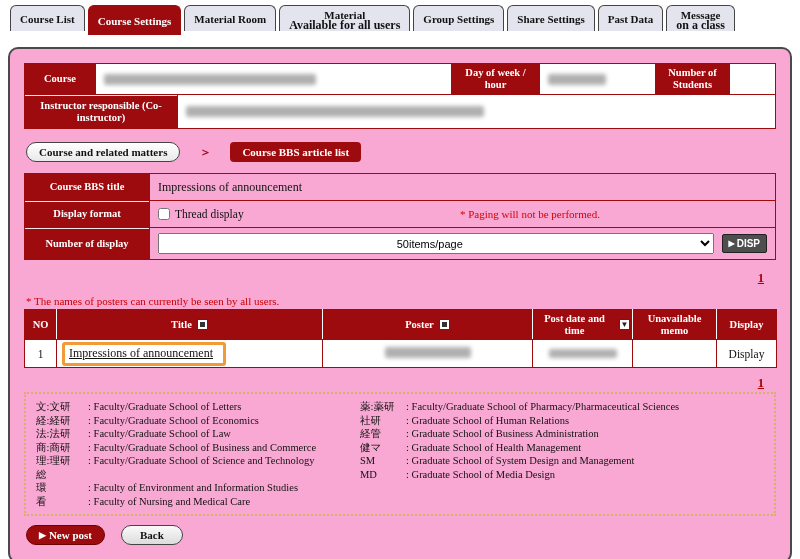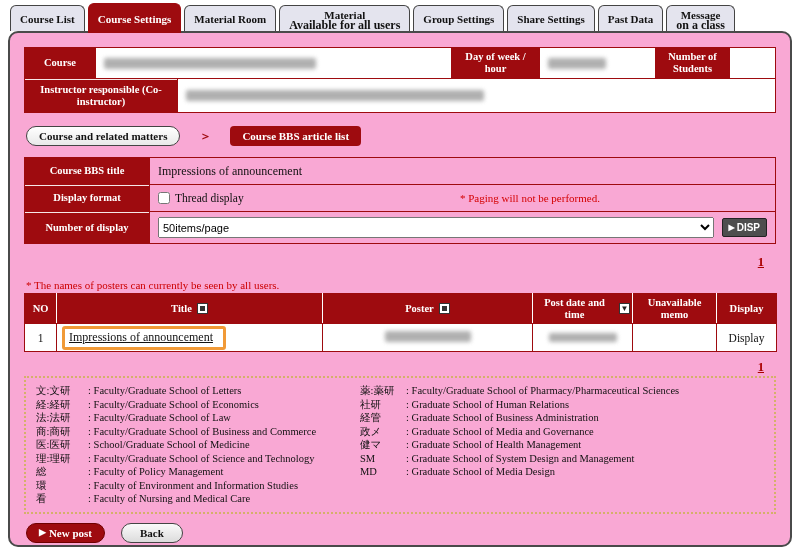--- a/index.html
+++ b/index.html
@@ -2,21 +2,21 @@
 <html><head>
 <meta charset="utf-8">
 <style>
   * { box-sizing: border-box; }
   html,body { margin:0; padding:0; }
   body {
     width:800px; height:559px; background:#fff; overflow:hidden;
     font-family:"Liberation Serif", serif; color:#111;
   }
   
-  .tabs { display:flex; align-items:flex-end; padding:5px 0 0 10px; height:31px; position:relative; z-index:3; }
+  .tabs { display:flex; padding:5px 0 0 10px; height:47px; position:relative; z-index:3; }
   .tab {
     background:#e4e4ee; border:1px solid #444; border-bottom:none;
     border-radius:6px 6px 0 0; margin-right:3px; padding:2px 9px; height:26px;
     display:flex; flex-direction:column; align-items:center; justify-content:center;
     font-weight:bold; font-size:11px; line-height:12px; text-align:center; cursor:pointer;
   }
   .tab .sub { font-size:12px; line-height:8px; font-weight:bold; }
   .tab.active { background:#9e0b0f; color:#fff; border-color:#9e0b0f; height:30px; margin-bottom:-2px; }
   
   .panel {
@@ -57,21 +57,21 @@
   .frm-lbl {
     flex:0 0 124px; background:#9e0b0f; color:#fff; font-weight:bold; font-size:10.5px;
     display:flex; align-items:center; justify-content:center; text-align:center; padding:2px 0; line-height:12px;
   }
   .frm-row + .frm-row .frm-lbl { box-shadow: inset 0 1px 0 rgba(255,255,255,.9); }
   .frm-val { flex:1; display:flex; align-items:center; padding:3px 8px; font-size:12px; border-left:1px solid #9e0b0f; min-height:26px; }
   .frm-row.r3 .frm-val { min-height:31px; }
   .chk { display:flex; align-items:center; gap:5px; font-size:11.5px; flex:0 0 210px; cursor:pointer; }
   .chk input { width:12px; height:12px; margin:0; cursor:pointer; }
   .note { color:#d40000; font-size:11px; margin-left:92px; }
-  .frm-val select { flex:1; height:21px; font-size:11px; font-family:"Liberation Sans", sans-serif; }
+  .frm-val select { flex:1; height:21px; font-size:11px; font-family:"Liberation Sans", sans-serif;text-align:center; }
   .disp-btn {
     margin-left:8px; background:#4e4e4e; color:#fff; border:1px solid #222; border-radius:2px;
     font-size:10px; font-weight:bold; padding:3px 6px; cursor:pointer;
     display:flex; align-items:center; gap:2px; font-family:"Liberation Sans", sans-serif;
   }
   .disp-btn .tri { font-size:8px; line-height:1; }
   
   .pager { text-align:right; padding-right:12px; margin-top:8px; height:15px; }
   .pager.bottom { margin-top:5px; }
   .page-link { color:#aa0000; font-weight:bold; font-size:12.5px; text-decoration:underline; cursor:pointer; }
@@ -287,30 +287,25 @@
         </div>
       <div class="leg-row">
           <span class="leg-abbr">法:法研</span>
           <span class="leg-desc">: Faculty/Graduate School of Law</span>
         </div>
       <div class="leg-row">
           <span class="leg-abbr">商:商研</span>
           <span class="leg-desc">: Faculty/Graduate School of Business and Commerce</span>
         </div>
       <div class="leg-row">
-          <span class="leg-abbr">医:医研</span>
-          <span class="leg-desc">: School/Graduate School of Medicine</span>
-        </div>
-      <div class="leg-row">
           <span class="leg-abbr">理:理研</span>
           <span class="leg-desc">: Faculty/Graduate School of Science and Technology</span>
         </div>
       <div class="leg-row">
           <span class="leg-abbr">総</span>
-          <span class="leg-desc">: Faculty of Policy Management</span>
         </div>
       <div class="leg-row">
           <span class="leg-abbr">環</span>
           <span class="leg-desc">: Faculty of Environment and Information Studies</span>
         </div>
       <div class="leg-row">
           <span class="leg-abbr">看</span>
           <span class="leg-desc">: Faculty of Nursing and Medical Care</span>
         </div>
     </div>
@@ -319,24 +314,20 @@
           <span class="leg-abbr">薬:薬研</span>
           <span class="leg-desc">: Faculty/Graduate School of Pharmacy/Pharmaceutical Sciences</span>
         </div>
       <div class="leg-row">
           <span class="leg-abbr">社研</span>
           <span class="leg-desc">: Graduate School of Human Relations</span>
         </div>
       <div class="leg-row">
           <span class="leg-abbr">経管</span>
           <span class="leg-desc">: Graduate School of Business Administration</span>
-        </div>
-      <div class="leg-row">
-          <span class="leg-abbr">政メ</span>
-          <span class="leg-desc">: Graduate School of Media and Governance</span>
         </div>
       <div class="leg-row">
           <span class="leg-abbr">健マ</span>
           <span class="leg-desc">: Graduate School of Health Management</span>
         </div>
       <div class="leg-row">
           <span class="leg-abbr">SM</span>
           <span class="leg-desc">: Graduate School of System Design and Management</span>
         </div>
       <div class="leg-row">

